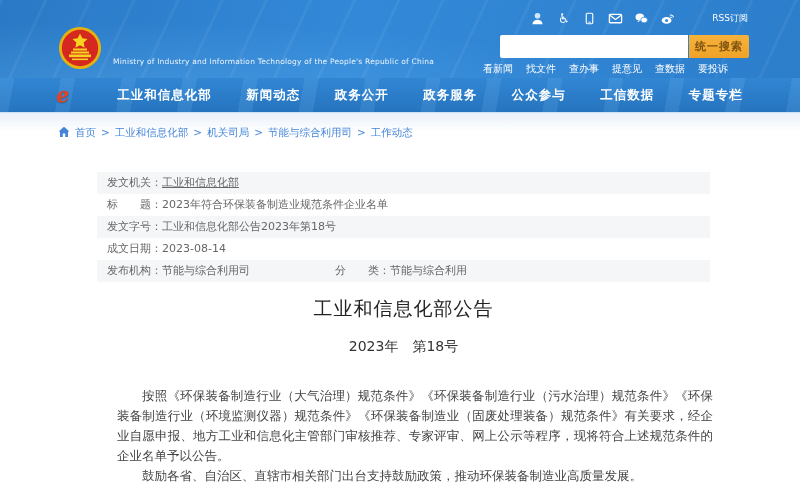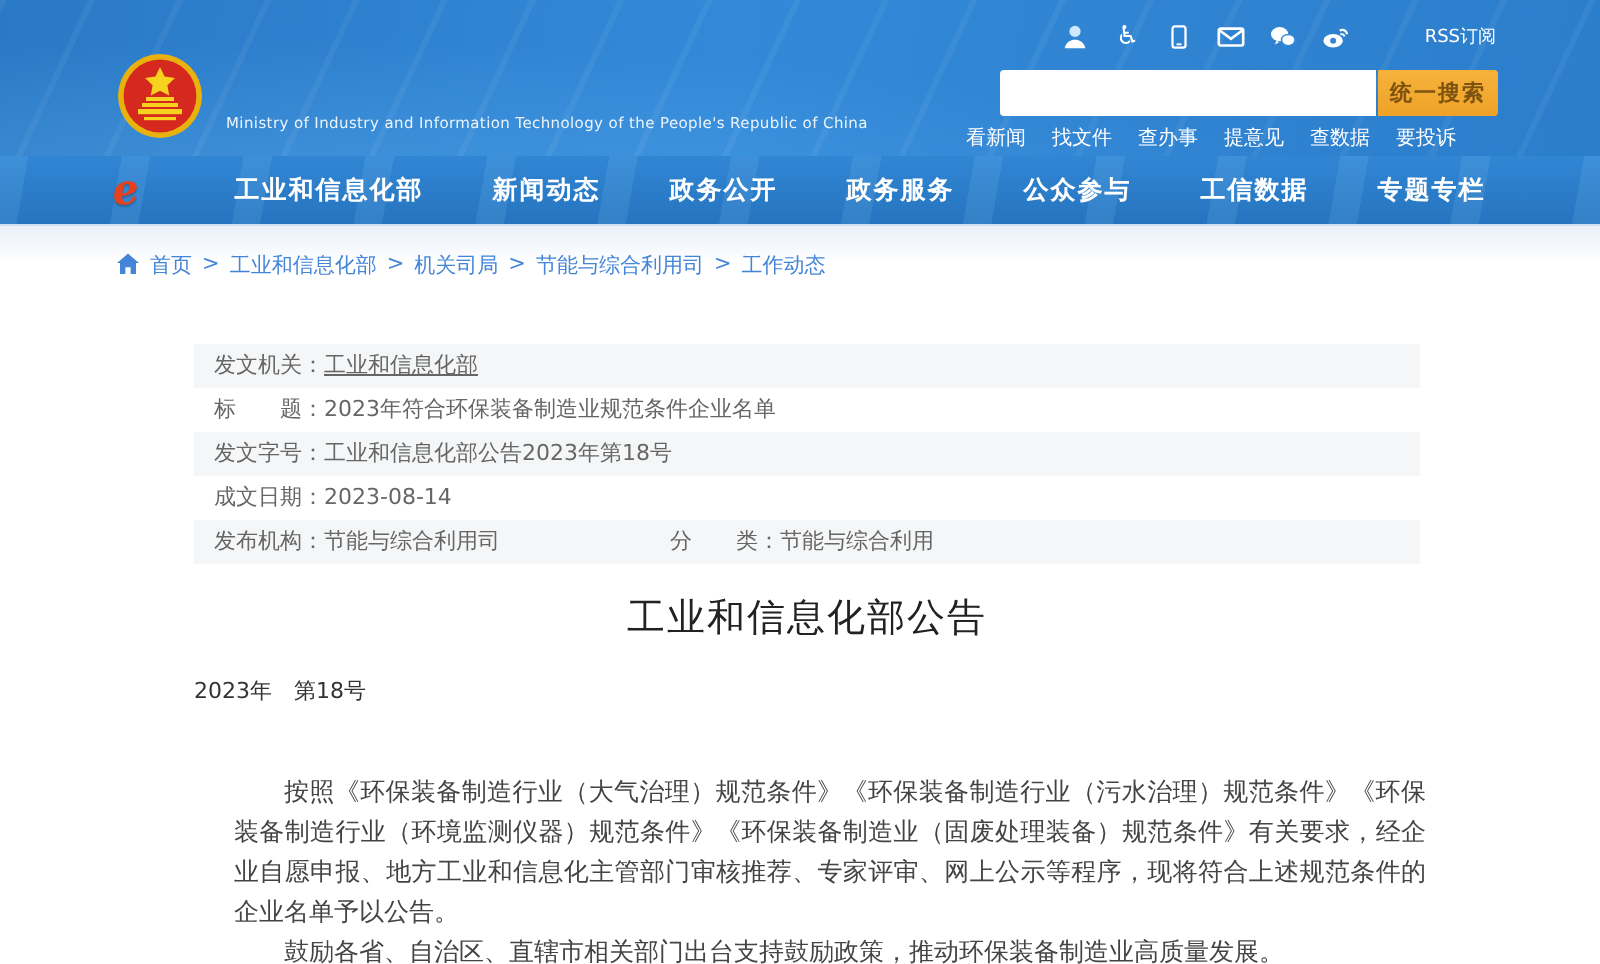--- a/index.html
+++ b/index.html
@@ -98,22 +98,22 @@
   .meta-col2 { position:absolute; left:238px; top:0; }
   .meta-label { color:#666; }
   .meta-value.u { text-decoration:underline; cursor:pointer; }
 
   
   .article-title {
     position:absolute; left:97px; top:296px; width:613px; text-align:center;
     font-size:19px; font-weight:normal; color:#222; letter-spacing:1px;
   }
   .article-issue {
-    position:absolute; left:97px; top:338px; width:613px; 
-    font-size:11px; color:#333;
+    position:absolute; left:97px; top:338px; width:613px; text-align:center;
+    font-size:14px; color:#333;
   }
   .article-body {
     position:absolute; left:97px; top:386px; width:616px;
     font-size:12.5px; line-height:20px; color:#444; text-align:justify;
   }
   .article-body p { text-indent:2em;margin-left:20px; }
 </style>
 </head>
 <body>
 

